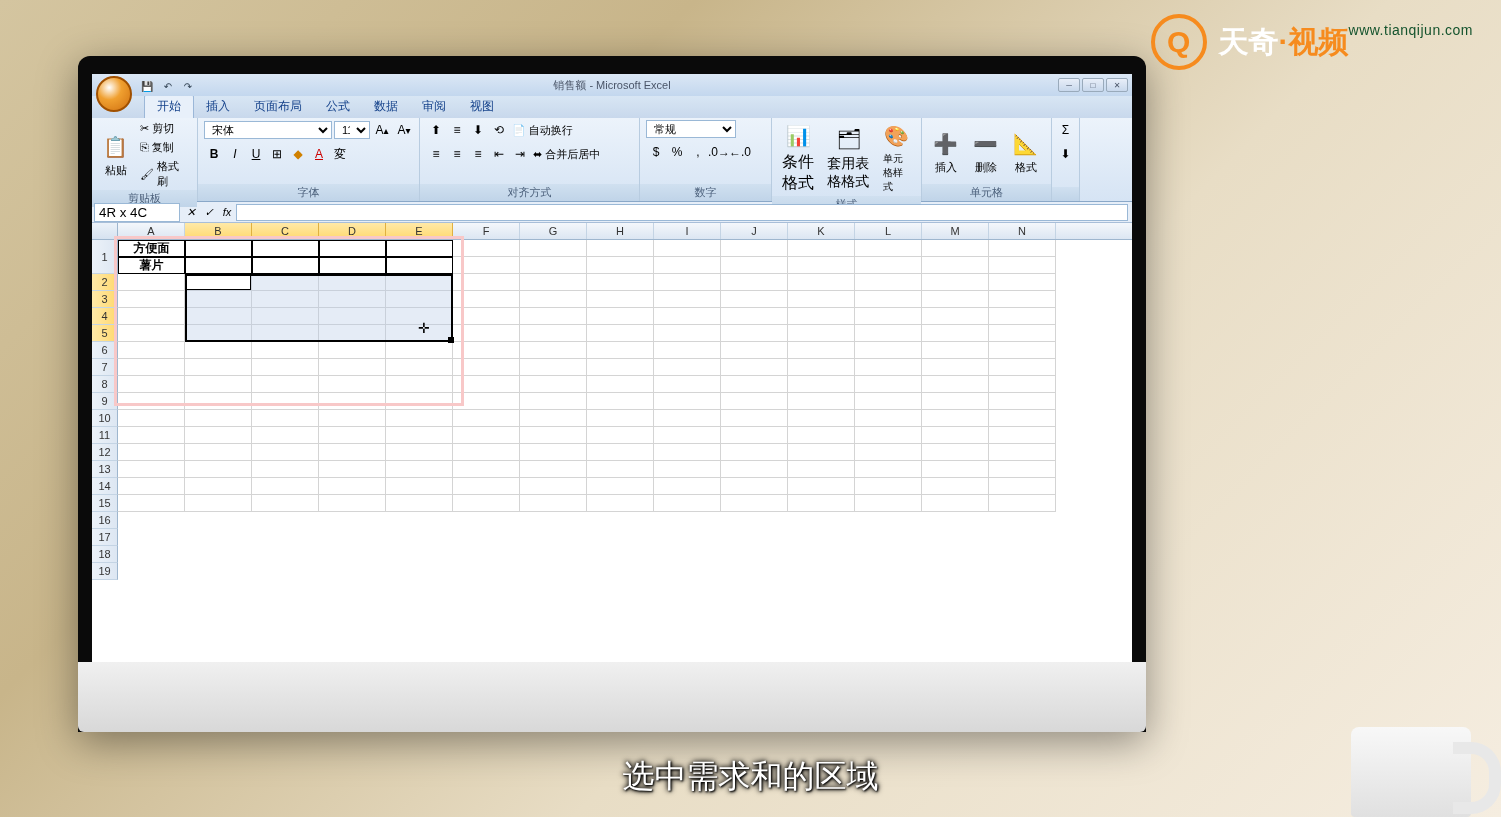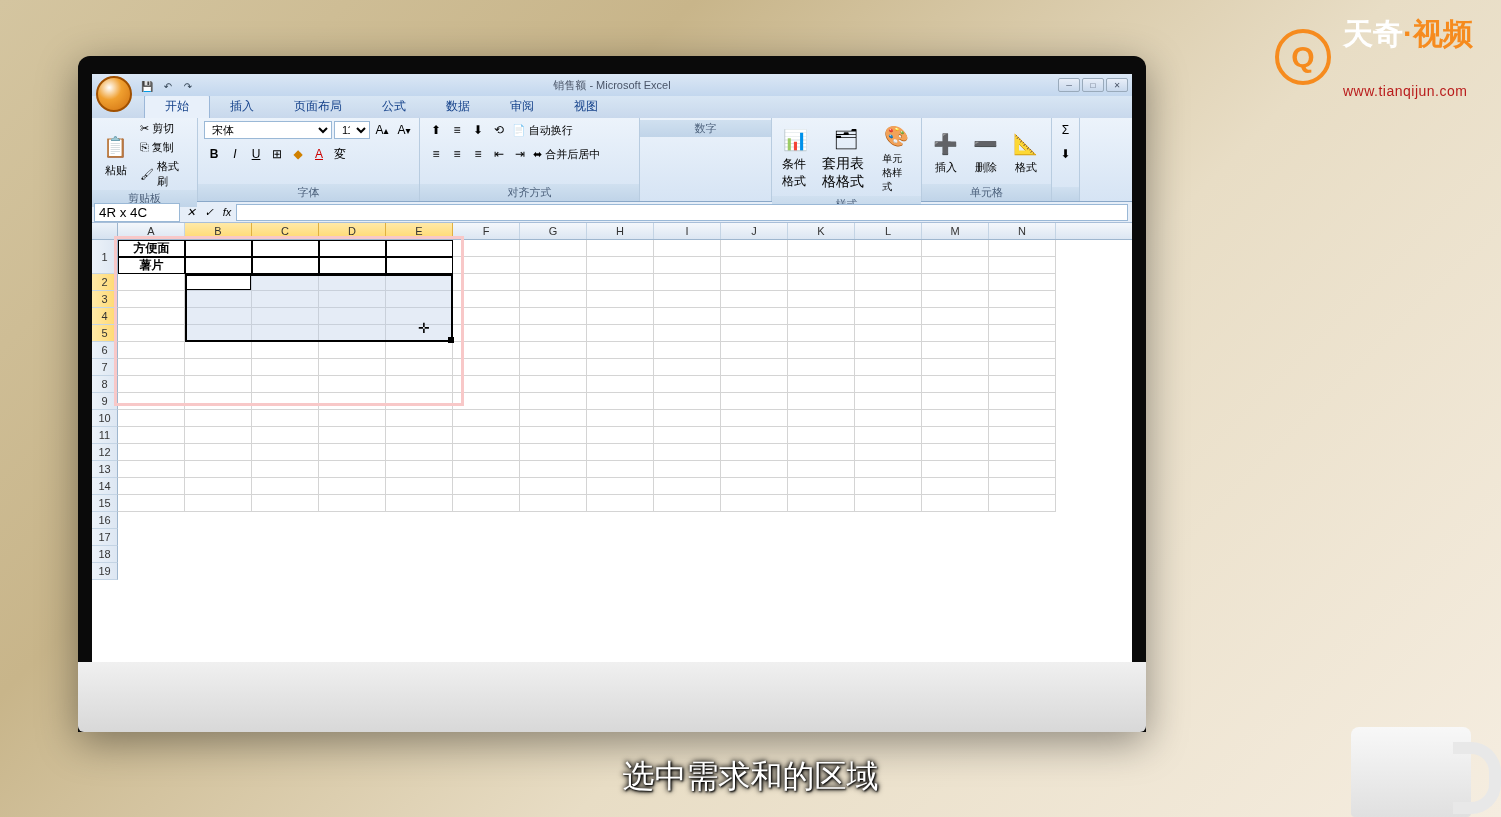--- a/index.html
+++ b/index.html
@@ -87,21 +87,21 @@
 .ribbon-tabs {
   height: 22px;
   background: linear-gradient(#d8e6f4, #c8d8ec);
   display: flex;
   align-items: flex-end;
   padding-left: 52px;
   gap: 0;
   font-size: 12px;
 }
 .ribbon-tab {
-  padding: 3px 20px;
+  padding: 3px 12px;
   color: #15428b;
   cursor: pointer;
 }
 .ribbon-tab.active {
   background: #e8f0fa;
   border: 1px solid #9bb7d8;
   border-bottom: none;
   border-radius: 3px 3px 0 0;
 }
 .ribbon {
@@ -356,26 +356,24 @@
   align-items: center;
   justify-content: center;
 }
 .logo-q {
   font-size: 30px;
   color: #f68b1e;
   font-weight: bold;
 }
 .logo-text {
   display: flex;
-  flex-direction: column;
-  gap: 28px;
 }
 .logo-main { font-size: 30px; font-weight: bold; color: #fff; }
 .logo-main .orange { color: #f68b1e; }
-.logo-url { font-size: 14px; color: #b91c1c; letter-spacing: 0.5px; }
+.logo-url { font-size: 14px; color: #14532d; letter-spacing: 0.5px; }
 .mug {
   position: absolute;
   right: 30px; bottom: 0;
   width: 120px; height: 90px;
   background: linear-gradient(#f8f8f8, #e0e0e0);
   border-radius: 8px 8px 4px 4px;
 }
 .mug::after {
   content: '';
   position: absolute;
@@ -486,27 +484,37 @@
             <div class="tool-btn">⇥</div>
             <div class="small-btn">
                 <span>⬌</span>
                 <span>合并后居中</span>
               </div>
           </div>
         </div>
         <div class="ribbon-group-title">对齐方式</div>
       </div>
       <div class="ribbon-group" style="width:132px">
+        <div class="ribbon-content" style="flex-direction:column;align-items:flex-start;gap:4px">
+          <select class="font-select" style="width:90px"><option>常规</option></select>
+          <div class="btn-row">
+            <div class="tool-btn">$</div>
+            <div class="tool-btn">%</div>
+            <div class="tool-btn">,</div>
+            <div class="tool-btn">.0→</div>
+            <div class="tool-btn">←.0</div>
+          </div>
+        </div>
         <div class="ribbon-group-title">数字</div>
       </div>
       <div class="ribbon-group" style="width:150px">
         <div class="ribbon-content">
           <div class="big-btn">
             <div class="big-icon">📊</div>
-            <span style="font-size:12px">条件格式</span>
+            <span style="font-size:16px">条件格式</span>
           </div>
           <div class="big-btn">
             <div class="big-icon">🗂</div>
             <span style="font-size:14px;">套用表格格式</span>
           </div>
           <div class="big-btn">
             <div class="big-icon">🎨</div>
             <span style="font-size:10px;text-align:left">单元格样式</span>
           </div>
         </div>

